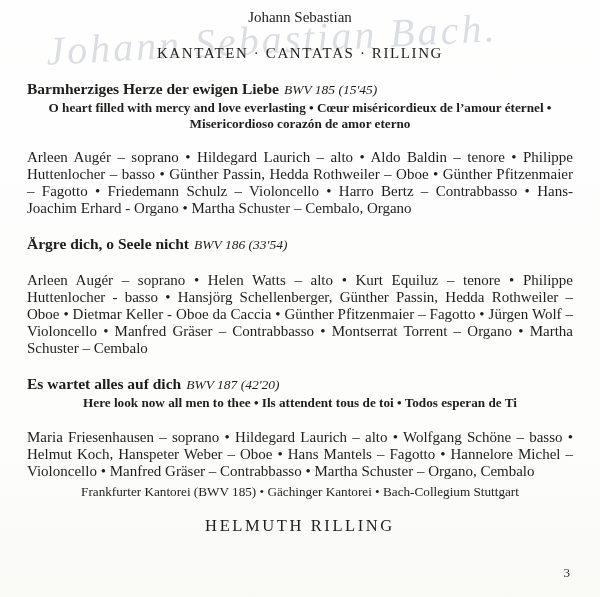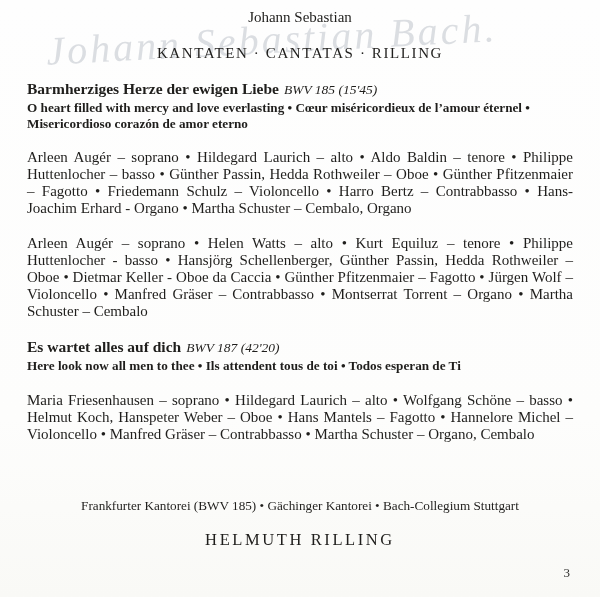--- a/index.html
+++ b/index.html
@@ -48,31 +48,32 @@
   .works { margin-top: 16px; position: relative; z-index: 1; }
   .work { margin-bottom: 10px; }
   .work-title-line { font-size: 15.5px; line-height: 19px; margin-top: 17px; }
   .work-title { font-weight: bold; }
   .work-bwv { font-style: italic; font-weight: normal; font-size: 13.5px; margin-left: 5px; }
   .work-translations {
     font-weight: bold;
     font-size: 13.2px;
     line-height: 15.6px;
     margin-top: 1px;
+    text-align: center;
   }
   .work-performers {
     font-size: 15px;
     line-height: 17px;
     margin-top: 18px;
     text-align: justify;
   }
   .footer {
     position: absolute;
     left: 0; right: 0;
-    top: 498px;
+    top: 484px;
     text-align: center;
     z-index: 1;
   }
   .ensembles { font-size: 13.2px; }
   .conductor {
     font-size: 16.5px;
     letter-spacing: 2.6px;
     margin-top: 16px;
   }
   .page-number {
@@ -100,20 +101,23 @@
 
     <div class="work">
       <div class="work-title-line">
         <span class="work-title">Barmherziges Herze der ewigen Liebe</span><span class="work-bwv">BWV 185 (15'45)</span>
       </div>
       <div class="work-translations">O heart filled with mercy and love everlasting • Cœur miséricordieux de l’amour éternel • Misericordioso corazón de amor eterno</div>
       <div class="work-performers">Arleen Augér – soprano • Hildegard Laurich – alto • Aldo Baldin – tenore • Philippe Huttenlocher – basso • Günther Passin, Hedda Rothweiler – Oboe • Günther Pfitzenmaier – Fagotto • Friedemann Schulz – Violoncello • Harro Bertz – Contrabbasso • Hans-Joachim Erhard - Organo • Martha Schuster – Cembalo, Organo</div>
     </div>
 
     <div class="work">
+      <div class="work-title-line">
+        <span class="work-title">Ärgre dich, o Seele nicht</span><span class="work-bwv">BWV 186 (33'54)</span>
+      </div>
       <div class="work-performers">Arleen Augér – soprano • Helen Watts – alto • Kurt Equiluz – tenore • Philippe Huttenlocher - basso • Hansjörg Schellenberger, Günther Passin, Hedda Rothweiler – Oboe • Dietmar Keller - Oboe da Caccia • Günther Pfitzenmaier – Fagotto • Jürgen Wolf – Violoncello • Manfred Gräser – Contrabbasso • Montserrat Torrent – Organo • Martha Schuster – Cembalo</div>
     </div>
 
     <div class="work">
       <div class="work-title-line">
         <span class="work-title">Es wartet alles auf dich</span><span class="work-bwv">BWV 187 (42'20)</span>
       </div>
       <div class="work-translations">Here look now all men to thee • Ils attendent tous de toi • Todos esperan de Ti</div>
       <div class="work-performers">Maria Friesenhausen – soprano • Hildegard Laurich – alto • Wolfgang Schöne – basso • Helmut Koch, Hanspeter Weber – Oboe • Hans Mantels – Fagotto • Hannelore Michel – Violoncello • Manfred Gräser – Contrabbasso • Martha Schuster – Organo, Cembalo</div>
     </div>

